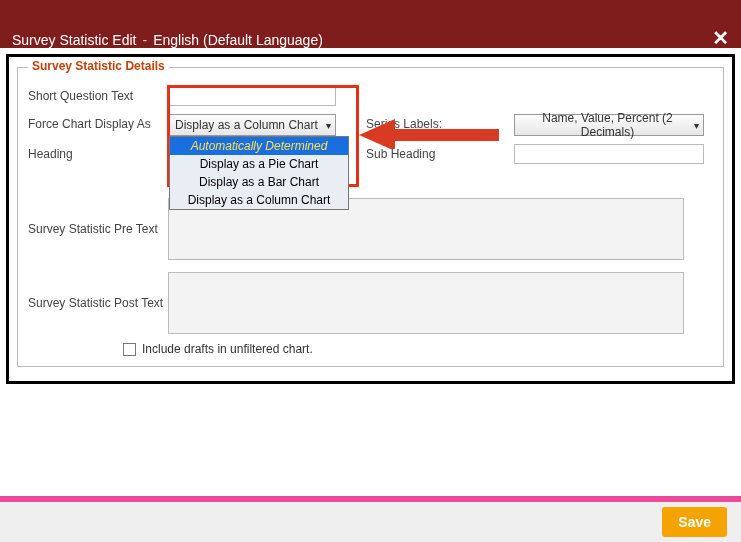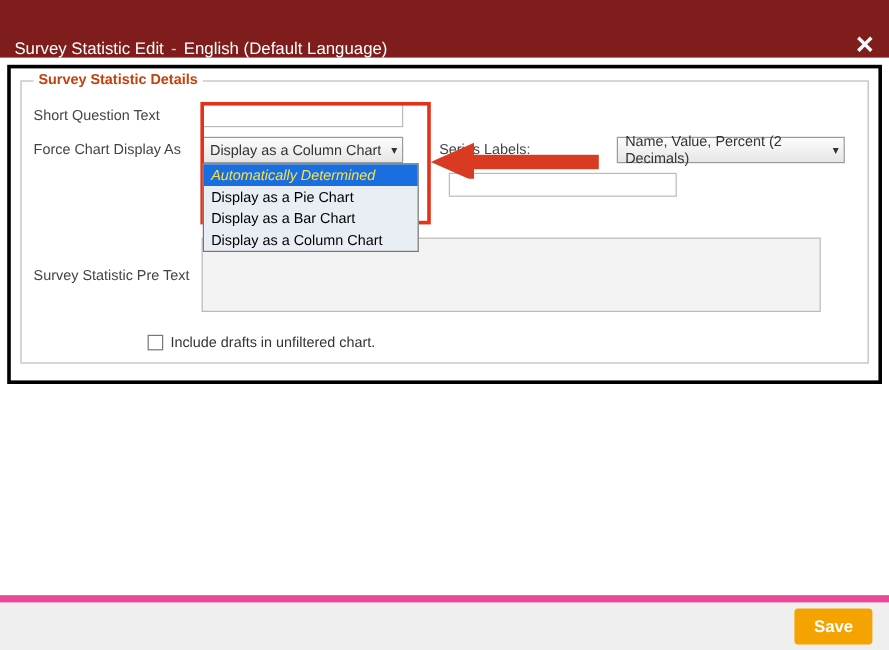--- a/index.html
+++ b/index.html
@@ -57,20 +57,21 @@
   }
   .select-box {
     width:168px; height:22px;
     border:1px solid #999;
     background:linear-gradient(#fdfdfd,#e6e6e6);
     display:flex; align-items:center;
     padding:0 4px 0 6px;
     font-size:12px;
     cursor:pointer;
     position:relative;
+    text-align:center;
   }
   .select-box .caret {
     margin-left:auto; font-size:10px;
   }
   .select-box.wide { width:190px; }
   textarea.big {
     width:516px; height:62px;
     border:1px solid #bbb; background:#f3f3f3;
     resize:none; font-family:inherit; font-size:12px;
     padding:3px;
@@ -170,36 +171,41 @@
         <div style="width:30px"></div>
         <div class="lbl-mid">Series Labels:</div>
         <div style="width:48px"></div>
         <div class="select-box wide">
           <span>Name, Value, Percent (2 Decimals)</span>
           <span class="caret">▾</span>
         </div>
       </div>
 
       <div class="row">
+        <div class="lbl">Heading</div>
         <div style="width:168px"></div>
         <div style="width:30px"></div>
         <div class="lbl-mid">Sub Heading</div>
         <div style="width:48px"></div>
         <input class="txt" style="width: 190px;">
       </div>
 
       <div style="height:26px"></div>
 
       <div class="row">
         <div class="lbl" style="padding-top:24px">Survey Statistic Pre Text</div>
         <textarea class="big" style=""></textarea>
       </div>
 
       <div style="height:4px"></div>
 
+      <div class="row">
+        <div class="lbl" style="padding-top:24px">Survey Statistic Post Text</div>
+        <textarea class="big" style=""></textarea>
+      </div>
 
       <div class="checkbox-row">
         <span class="cb"></span>
         <span>Include drafts in unfiltered chart.</span>
       </div>
 
     </div>
 
     <div class="red-highlight" style="left:158px; top:28px; width:192px; height:102px;"></div>
 

